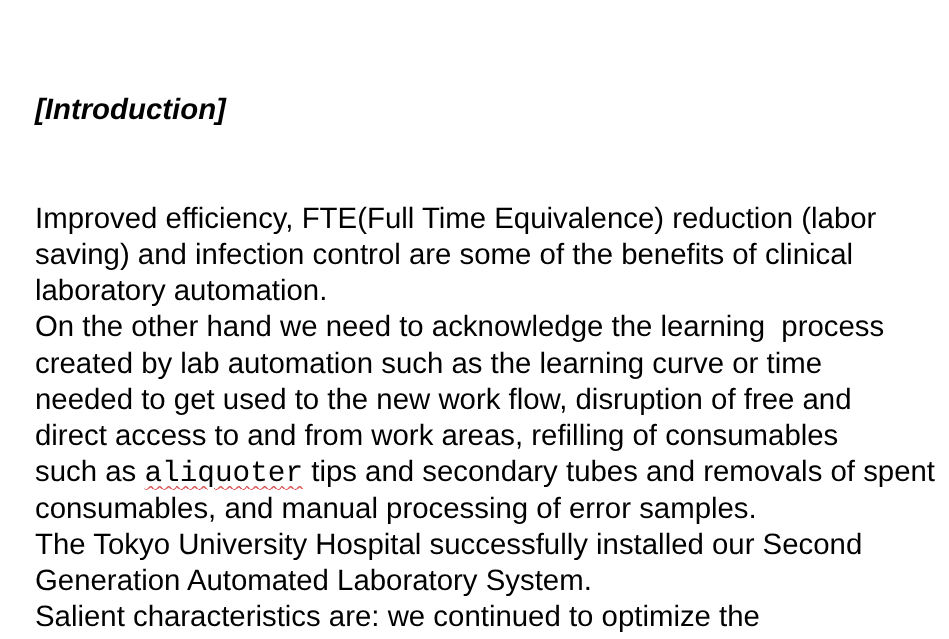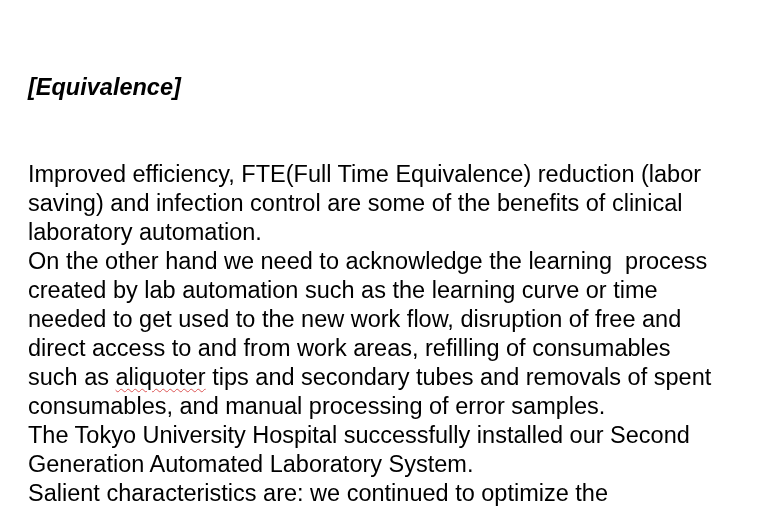--- a/index.html
+++ b/index.html
@@ -28,21 +28,22 @@
   }
   .line {
     height: 29px;
   }
   .misspelled {
     text-decoration-line: underline;
     text-decoration-style: wavy;
     text-decoration-color: #dd5555;
     text-decoration-thickness: 1px;
     text-underline-offset: 3px;
+    font-family: Liberation Mono, monospace;
   }
 </style>
 </head>
 <body>
 
 <div class="slide-text-block">
-  <div class="heading line">[Equivalence]</div>
+  <div class="heading line">[Introduction]</div>
   <div id="body-lines"><div class="line">Improved efficiency, FTE(Full Time Equivalence) reduction (labor</div><div class="line">saving) and infection control are some of the benefits of clinical</div><div class="line">laboratory automation.</div><div class="line">On the other hand we need to acknowledge the learning  process</div><div class="line">created by lab automation such as the learning curve or time</div><div class="line">needed to get used to the new work flow, disruption of free and</div><div class="line">direct access to and from work areas, refilling of consumables</div><div class="line">such as <span class="misspelled">aliquoter</span> tips and secondary tubes and removals of spent</div><div class="line">consumables, and manual processing of error samples.</div><div class="line">The Tokyo University Hospital successfully installed our Second</div><div class="line">Generation Automated Laboratory System.</div><div class="line">Salient characteristics are: we continued to optimize the</div><div class="line">advantage of single tube based sample processing technology,</div></div>
 </div>
 
 </body></html>

